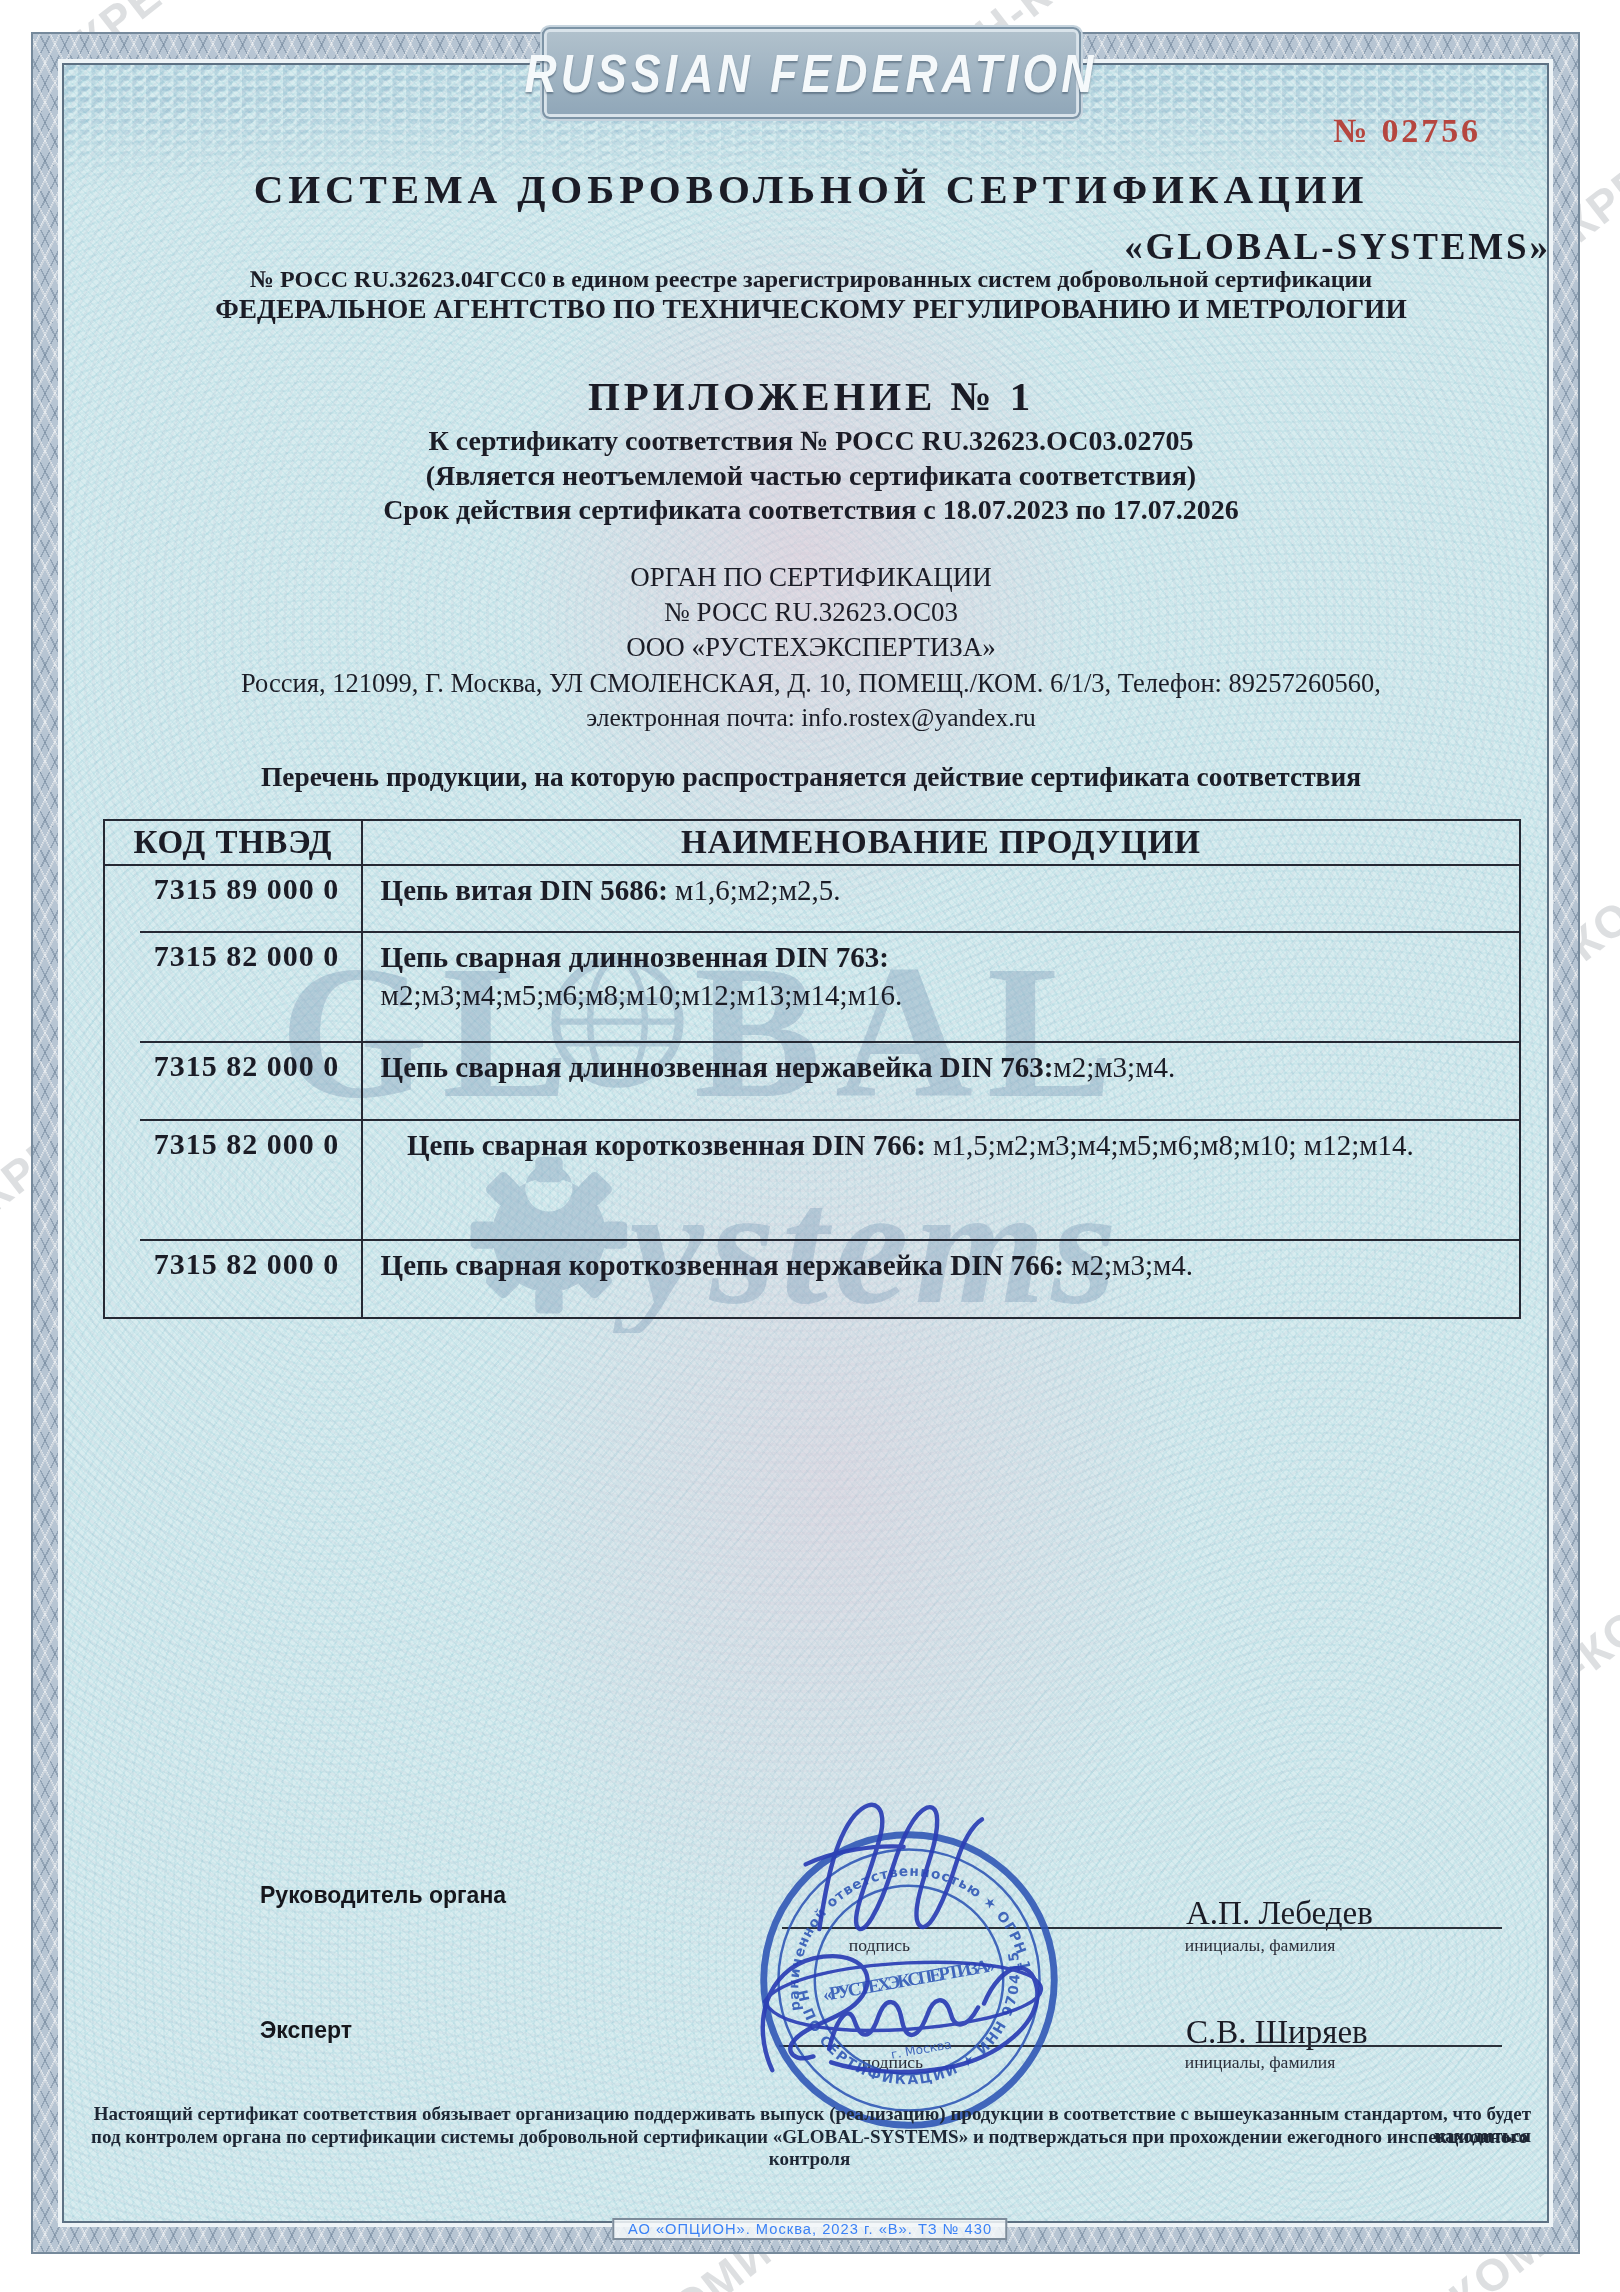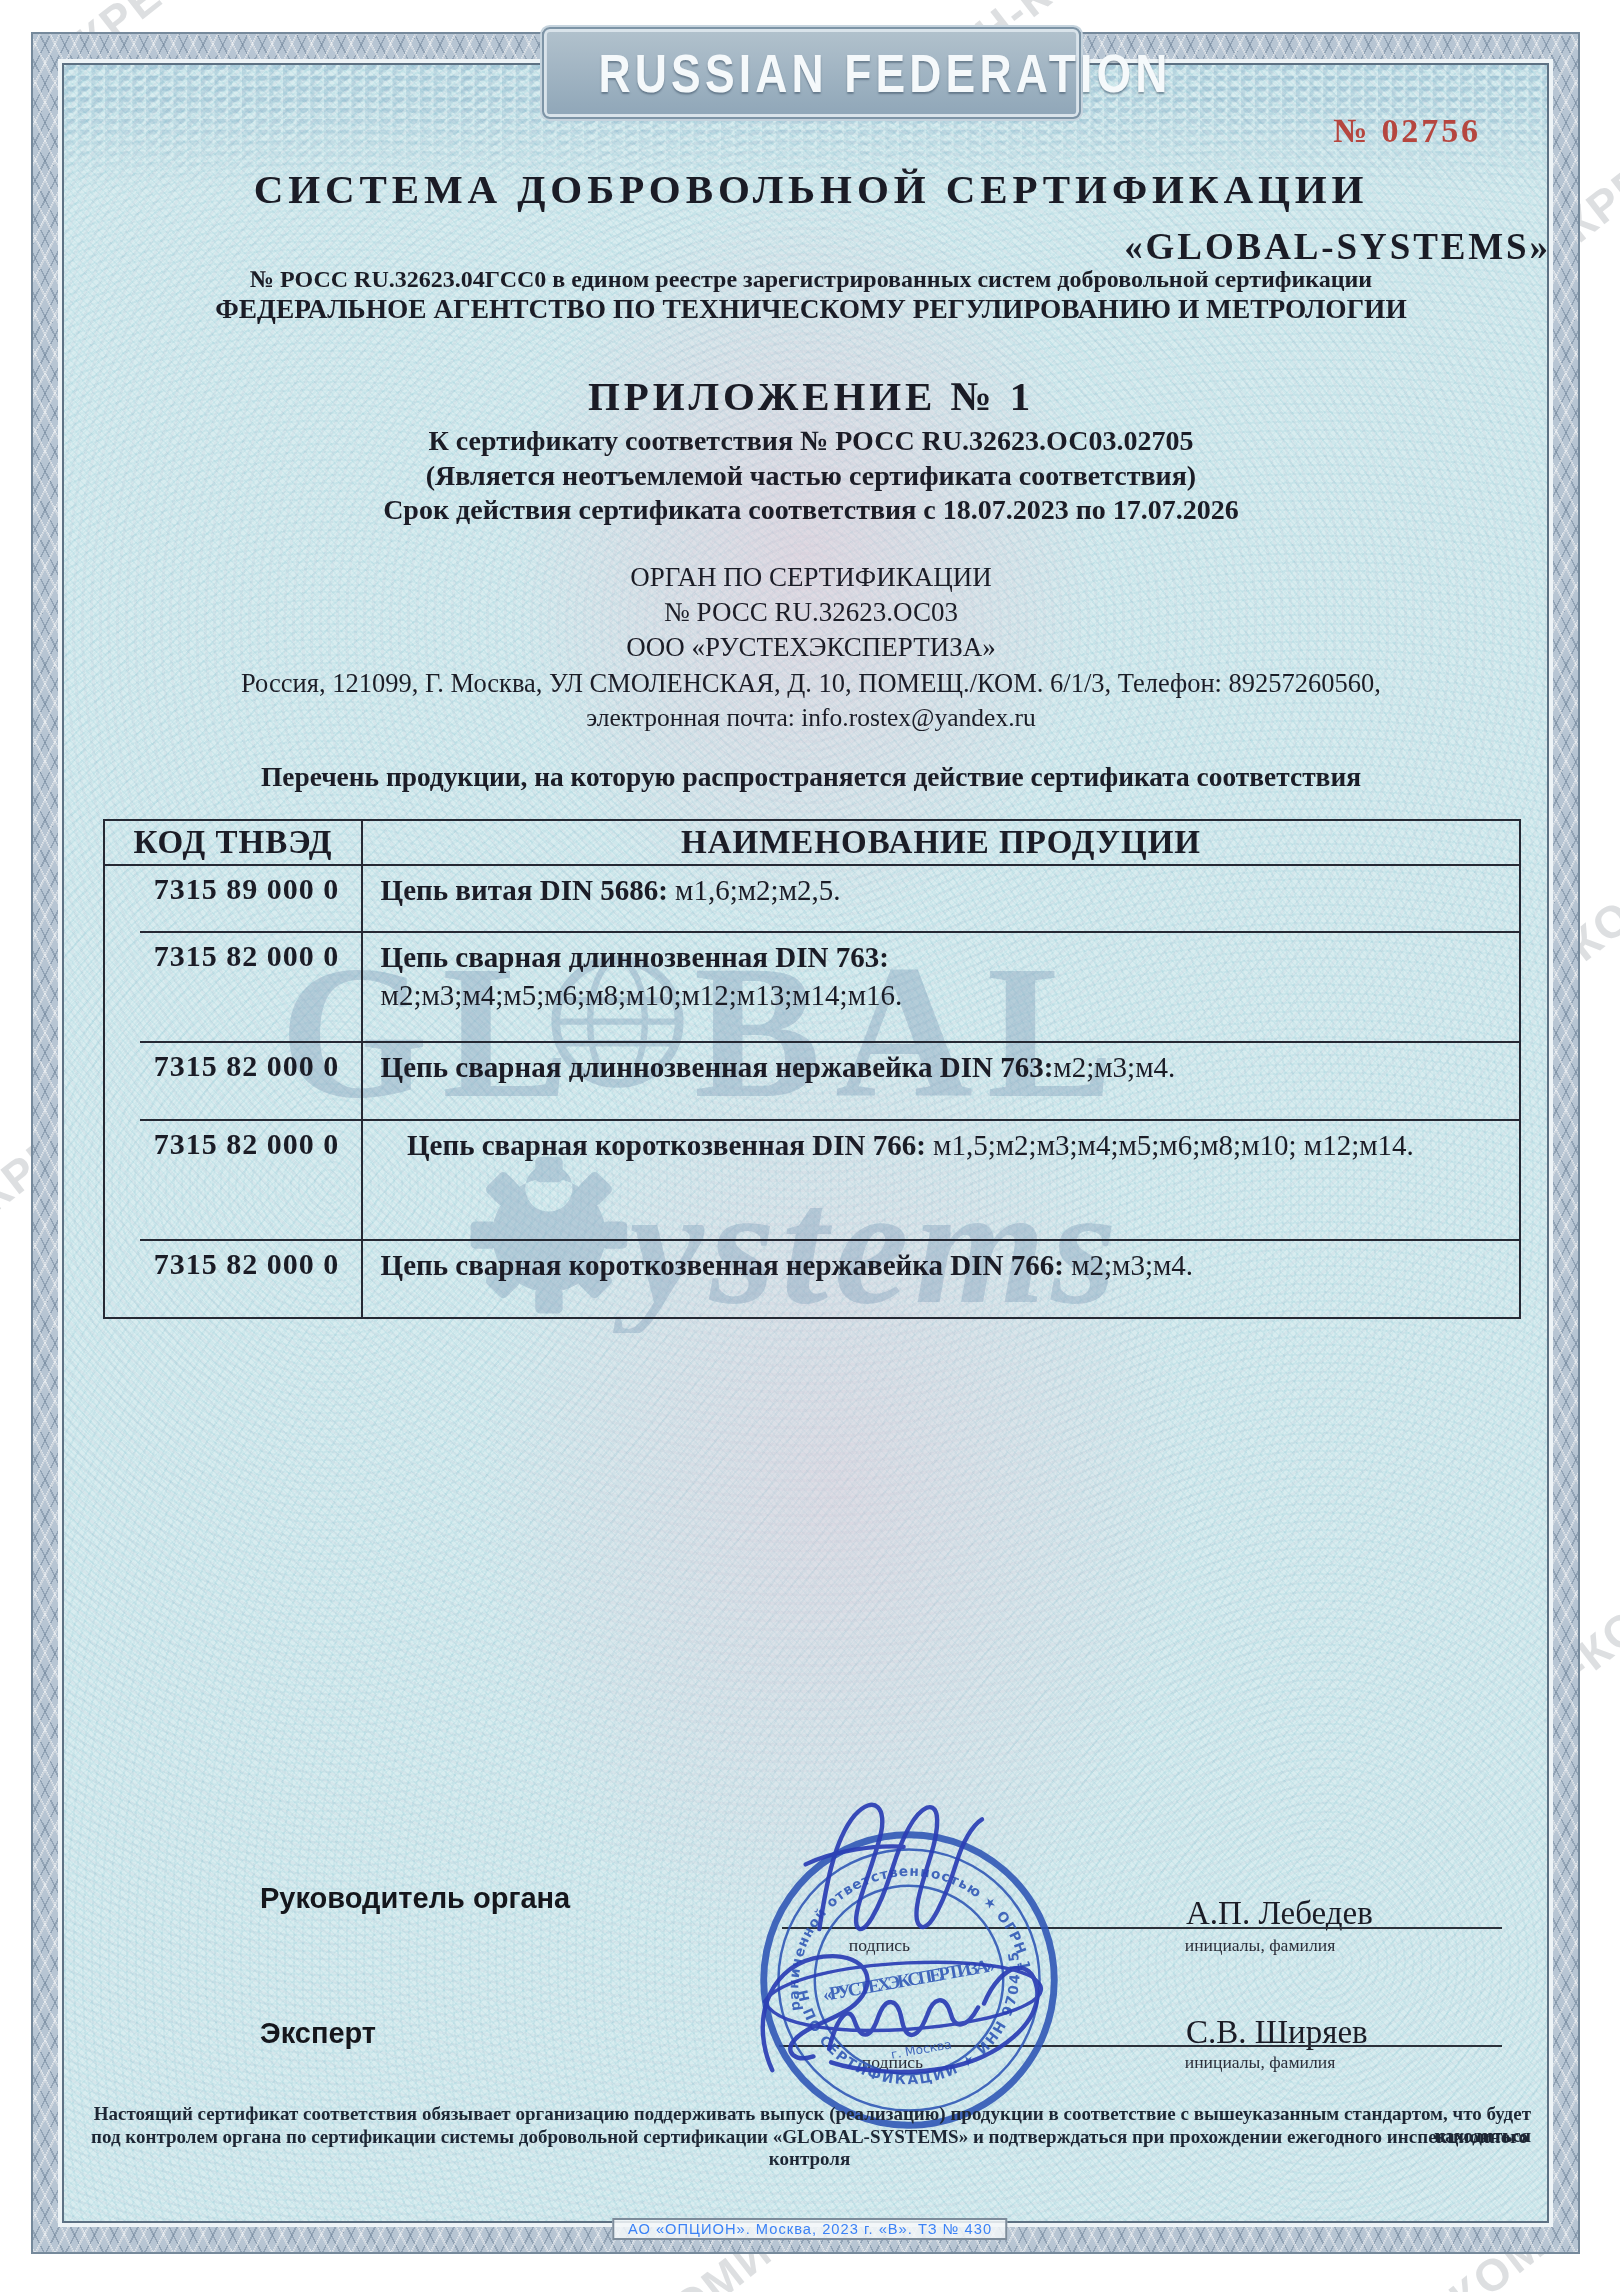--- a/index.html
+++ b/index.html
@@ -34,39 +34,39 @@
           background-size:13.7px 10.8px,13.7px 10.8px;
           -webkit-mask-image:linear-gradient(#000 25%,transparent);mask-image:linear-gradient(#000 25%,transparent);}
   
   .content{position:absolute;inset:0;}
   .c{position:absolute;left:71px;width:1480px;text-align:center;}
   .bold{font-weight:bold;}
   
   .plaque{position:absolute;left:542px;top:27.4px;width:535px;height:88px;border-radius:7.8px;
           background:linear-gradient(#b2c2cd,#8fa6b8);border:2.9px solid #7d94a6;
           box-shadow:inset 0 0 0 2.9px #d9e3ea, 0 0 0 2px #c6d4de;
-          display:flex;align-items:center;justify-content:flex-start;}
+          display:flex;align-items:center;justify-content:center;font-style:italic;}
   .plaque span{font-family:"Liberation Sans",sans-serif;font-weight:bold;font-size:53px;
           color:#f5f9fb;letter-spacing:4.9px;transform:scaleX(.84);white-space:nowrap;
           text-shadow:0 2px 2px rgba(60,80,100,.55);}
   .cert-num{position:absolute;left:1333px;top:112px;width:196px;font-size:34px;letter-spacing:2.9px;
             color:#b5463f;font-weight:bold;text-align:left;}
   
   .ptable{position:absolute;left:103px;top:819px;width:1414px;border:2.9px solid #252833;
           display:grid;grid-template-columns:258px 1fr;grid-template-rows:45px 67px 110px 78px 120px 76px;}
   .ptable>div{border-bottom:2px solid #252833;}
   .ptable>div.col1{border-right:2px solid #252833;}
   .ptable>div.lastrow{border-bottom:none;}
   .th{font-weight:bold;font-size:33px;display:flex;align-items:center;justify-content:center;letter-spacing:1px;}
   .code{font-weight:bold;font-size:30px;padding:5.9px 0 0 13.7px;letter-spacing:1px;margin-left:35px;}
   .pname{font-size:29px;padding:5.9px 0 0 17.6px;line-height:1.3;}
   .pname .blk{display:block;}
   
   .role{position:absolute;left:260px;font-family:"Liberation Sans",sans-serif;font-weight:bold;
-        font-size:29px;color:#15161c;}
+        font-size:23px;color:#15161c;}
   .sname{position:absolute;left:1186px;font-size:33px;}
   .sigline{position:absolute;height:2px;background:#2b3039;}
   .cap{position:absolute;font-size:17.6px;color:#2a2d38;text-align:center;}
   .footer-line{position:absolute;left:88px;width:1443px;text-align:center;font-weight:bold;
                font-size:19px;color:#1d2634;}
   .print-box{position:absolute;left:50%;transform:translateX(-50%);top:2218px;
              border:2px solid #7d8c9b;background:rgba(243,247,249,.85);
              font-family:"Liberation Sans",sans-serif;font-size:14.7px;color:#3b82f6;
              letter-spacing:1px;padding:1px 13.7px;white-space:nowrap;}
   svg{position:absolute;}

